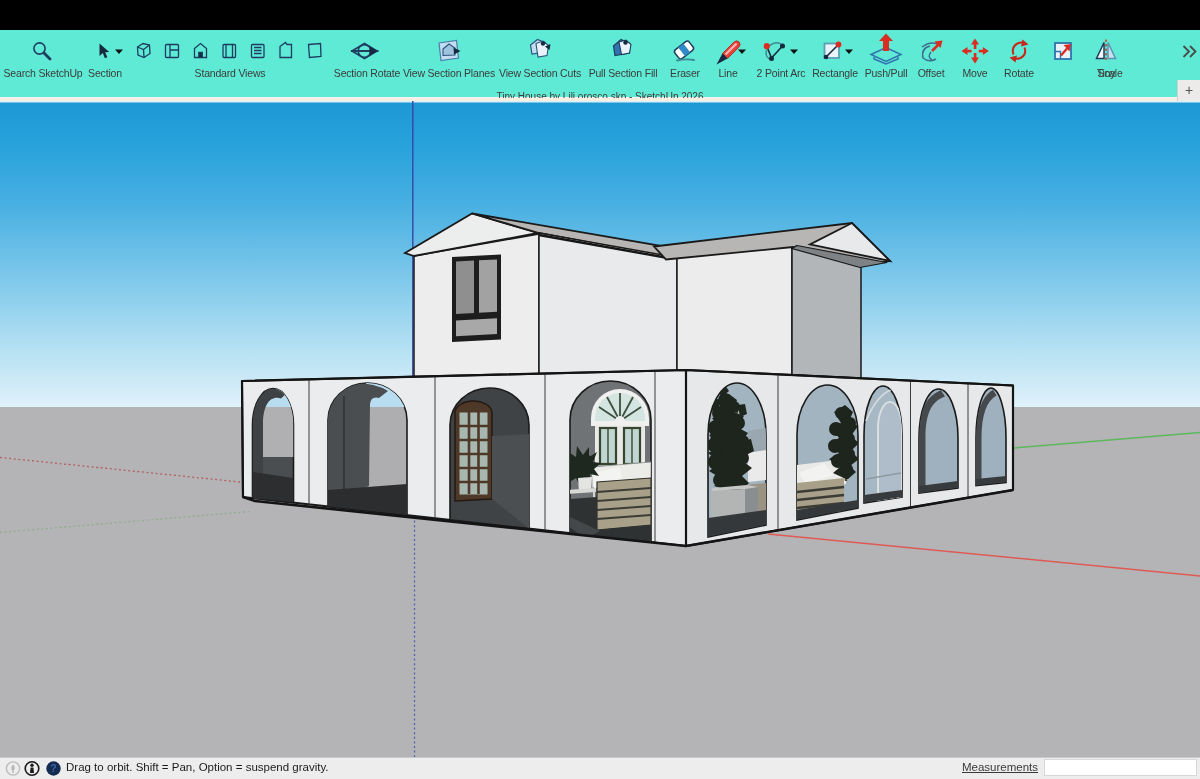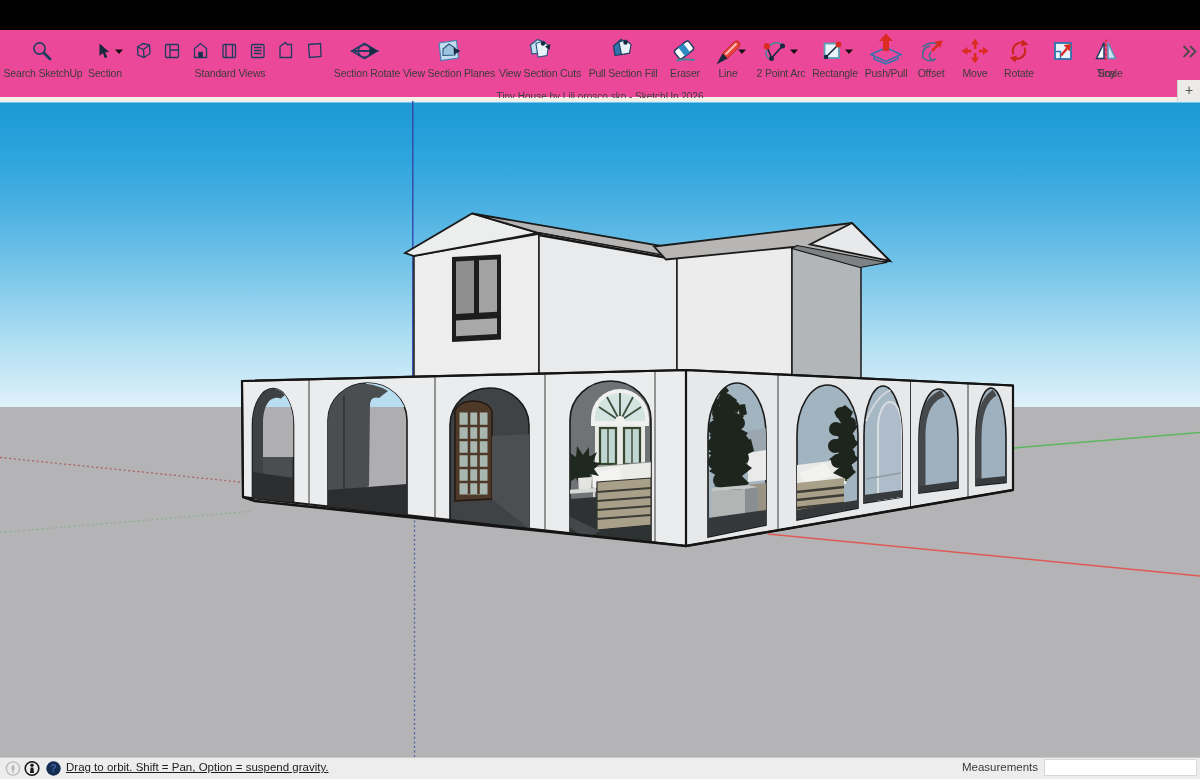--- a/index.html
+++ b/index.html
@@ -1,33 +1,33 @@
 <!DOCTYPE html>
 <html><head>
 <meta charset="utf-8">
 <style>
   html,body{margin:0;padding:0;}
   body{width:1200px;height:779px;position:relative;overflow:hidden;
        font-family:"Liberation Sans",sans-serif;background:#f6f5f4;}
   .abs{position:absolute;}
   #topbar{left:0;top:0;width:1200px;height:30px;background:#000;}
-  #toolbar{left:0;top:30px;width:1200px;height:67px;background:#ec4899;}
+  #toolbar{left:0;top:30px;width:1200px;height:67px;background:#5eead4;}
   #cream{left:0;top:98px;width:1177px;height:3px;background:#f8efe3;}
   .lbl{position:absolute;top:36.5px;font-size:10.5px;color:#3c3c3c;white-space:nowrap;
        transform:translateX(-50%);letter-spacing:-0.18px;}
   #titletext{position:absolute;left:600px;top:55px;transform:translateX(-50%);
        font-size:10px;color:#3c3c3c;white-space:nowrap;margin-top:6px;}
   #plusbox{position:absolute;left:1177px;top:50px;width:23px;height:21px;
        border-left:1px solid #d0cfce;color:#555;font-size:14px;line-height:20px;
        text-align:center;background:#eceBea;box-sizing:border-box;}
   #viewport{left:0;top:0;}
   #statusbar{left:0;top:757px;width:1200px;height:22px;background:#ededee;
        border-top:1px solid #c9c9c9;box-sizing:border-box;}
-  #statustext{position:absolute;left:66px;top:761px;font-size:11.5px;color:#1c1c1c;text-decoration:underline;}
-  #measlbl{position:absolute;right:162px;top:761px;font-size:11.5px;color:#3a3a3a;}
+  #statustext{position:absolute;left:66px;top:761px;font-size:11.5px;color:#1c1c1c;}
+  #measlbl{position:absolute;right:162px;top:761px;font-size:11.5px;color:#3a3a3a;text-decoration:underline;}
   #measbox{position:absolute;left:1044px;top:759px;width:151px;height:15px;
        background:#fff;border:1px solid #d8d8d8;}
 </style>
 </head>
 <body>
 <div id="topbar" class="abs"></div>
 <div id="toolbar" class="abs">
 <svg class="abs" style="left:0;top:0" width="1200" height="67" viewBox="0 0 1200 67">
 <g fill="none" stroke="#1e3d61" stroke-width="1.6">
 

